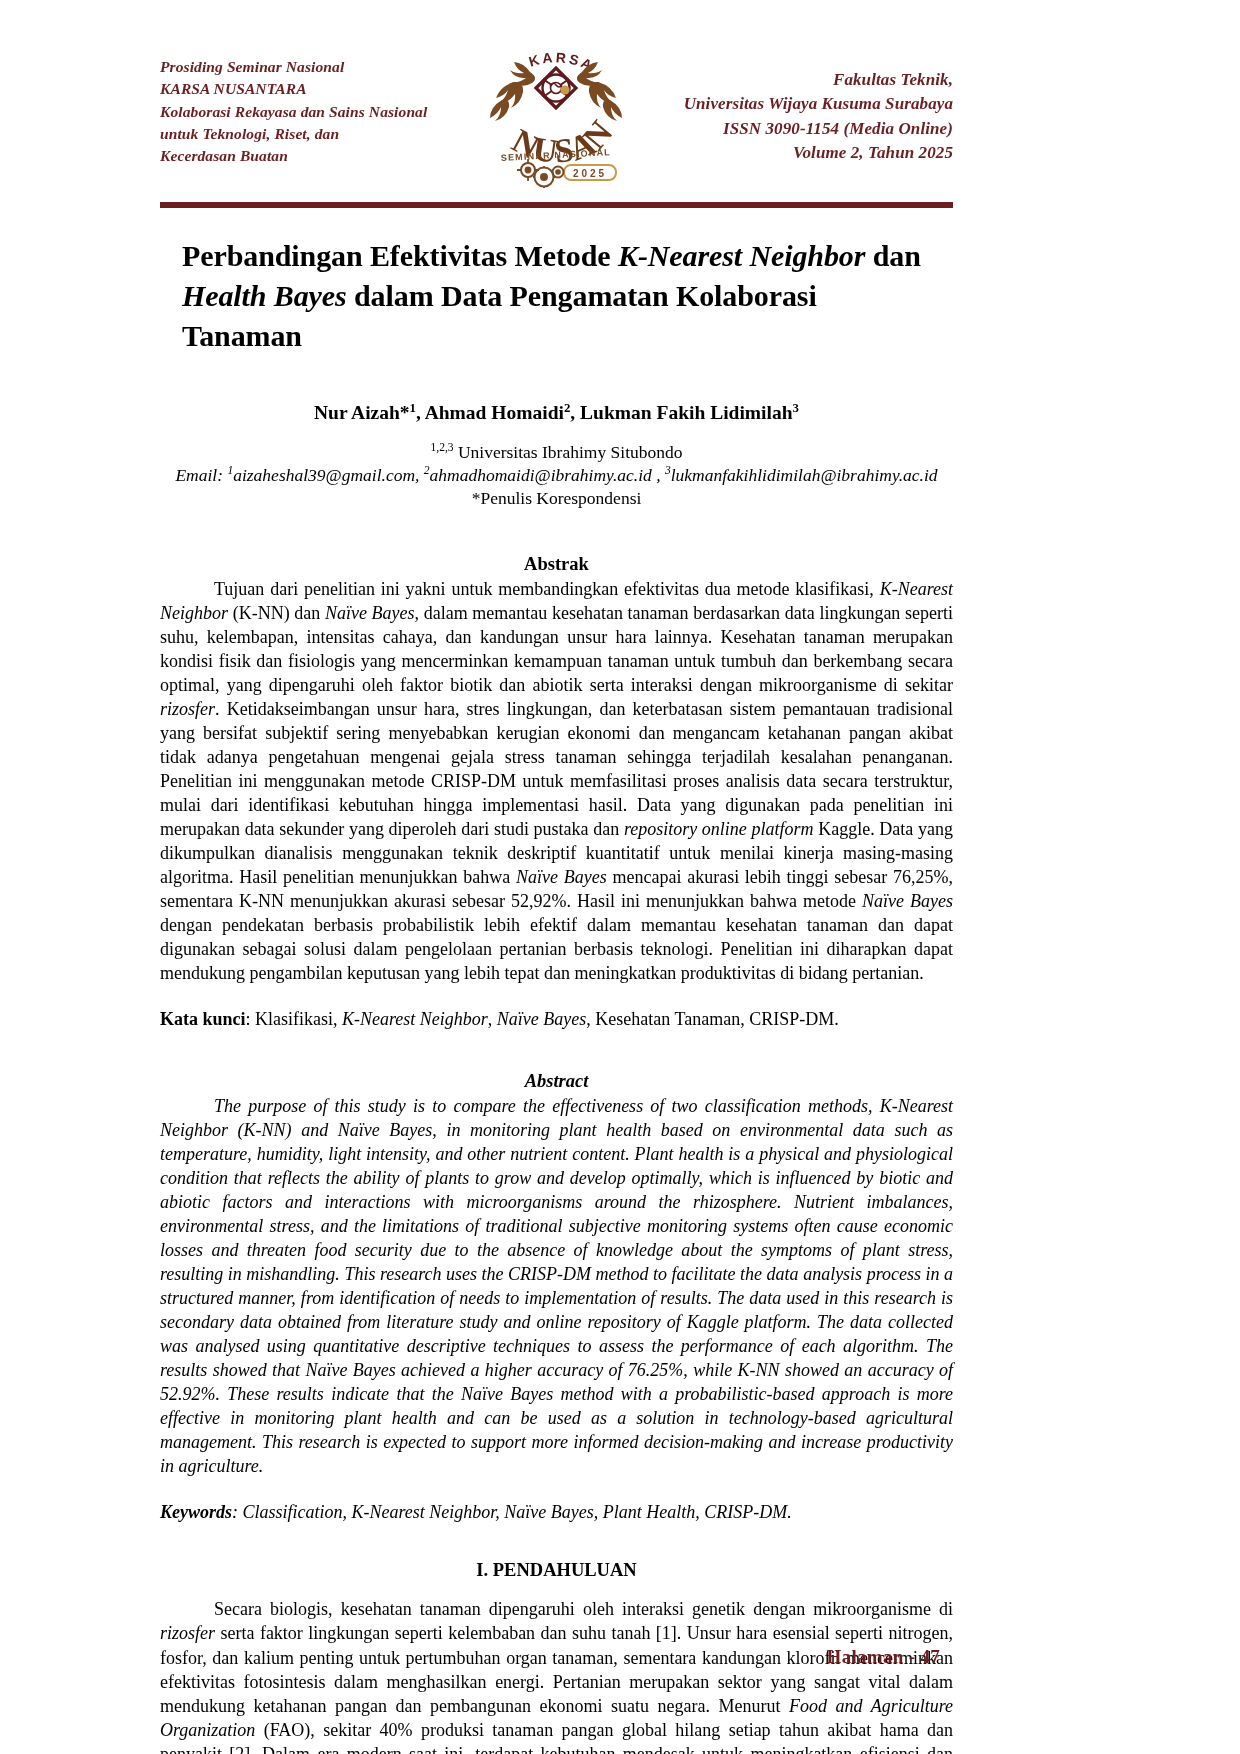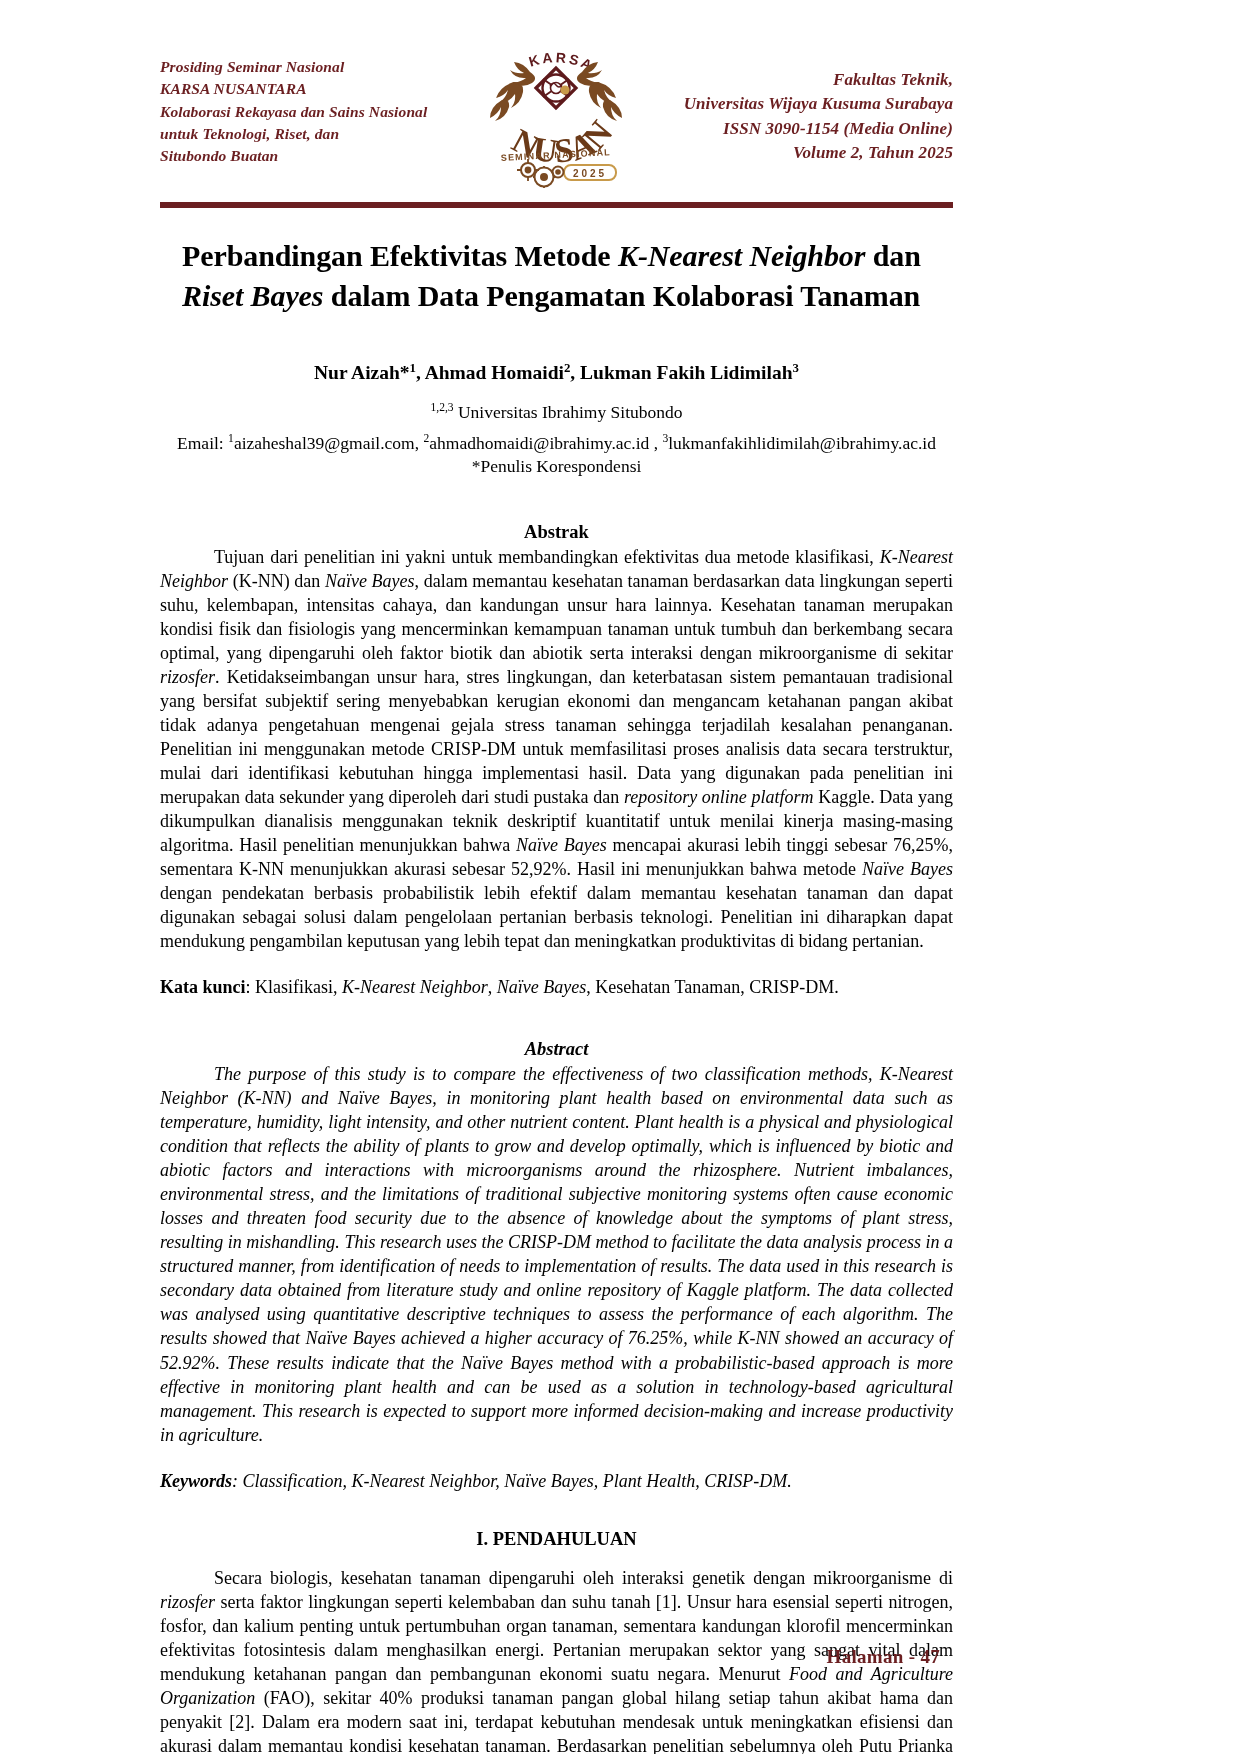--- a/index.html
+++ b/index.html
@@ -95,21 +95,22 @@
     line-height: 1.35;
   }
   .affil-line {
     font-size: 17.5px;
     line-height: 1.3;
     margin-top: 15px;
   }
   .email-line {
     font-size: 17.5px;
     line-height: 1.32;
-    margin-top: 8px;
+    margin-top: 0;
+    font-style: italic;
   }
   .corr-line {
     font-size: 17.5px;
     line-height: 1.32;
   }
   sup { font-size: 0.66em; vertical-align: super; line-height: 0; }
 
   
   .sec-head {
     text-align: center;
@@ -177,21 +178,21 @@
 
 <div class="page">
 
   <div class="masthead">
 
     <div class="mast-left">
       <div>Prosiding Seminar Nasional</div>
       <div>KARSA NUSANTARA</div>
       <div>Kolaborasi Rekayasa dan Sains Nasional</div>
       <div>untuk Teknologi, Riset, dan</div>
-      <div>Situbondo Buatan</div>
+      <div>Kecerdasan Buatan</div>
     </div>
 
     <div class="logo-wrap">
       <svg class="logo-svg" width="168" height="152" viewBox="0 0 168 152" xmlns="http://www.w3.org/2000/svg">
 
         <defs>
           <path id="arcTop" d="M 44 40 A 50 34 0 0 1 124 40" fill="none"></path>
           <path id="arcBot" d="M 32 104 A 58 40 0 0 0 136 104" fill="none"></path>
         </defs>
         <text font-family="'Liberation Sans', sans-serif" font-size="14" font-weight="bold" fill="#5e1a1c" letter-spacing="2.5">
@@ -253,21 +254,21 @@
       <div>Fakultas Teknik,</div>
       <div>Universitas Wijaya Kusuma Surabaya</div>
       <div>ISSN 3090-1154 (Media Online)</div>
       <div>Volume 2, Tahun 2025</div>
     </div>
   </div>
 
   <div class="title-rule"></div>
 
   <h1 class="doc-title">
-    <span>Perbandingan Efektivitas Metode </span><i>K-Nearest Neighbor</i><span> dan</span><br><i>Riset Bayes</i><span> dalam Data Pengamatan Kolaborasi Tanaman</span>
+    <span>Perbandingan Efektivitas Metode </span><i>K-Nearest Neighbor</i><span> dan</span><br><i>Health Bayes</i><span> dalam Data Pengamatan Kolaborasi Tanaman</span>
   </h1>
 
   <div class="authors">
     <div class="author-line"><span>Nur Aizah*</span><sup>1</sup><span>, Ahmad Homaidi</span><sup>2</sup><span>, Lukman Fakih Lidimilah</span><sup>3</sup></div>
     <div class="affil-line"><sup>1,2,3</sup><span> Universitas Ibrahimy Situbondo</span></div>
     <div class="email-line"><span>Email: </span><sup>1</sup><span>aizaheshal39@gmail.com, </span><sup>2</sup><span>ahmadhomaidi@ibrahimy.ac.id , </span><sup>3</sup><span>lukmanfakihlidimilah@ibrahimy.ac.id</span></div>
     <div class="corr-line">*Penulis Korespondensi</div>
   </div>
 
   <div class="sec-head">Abstrak</div>

